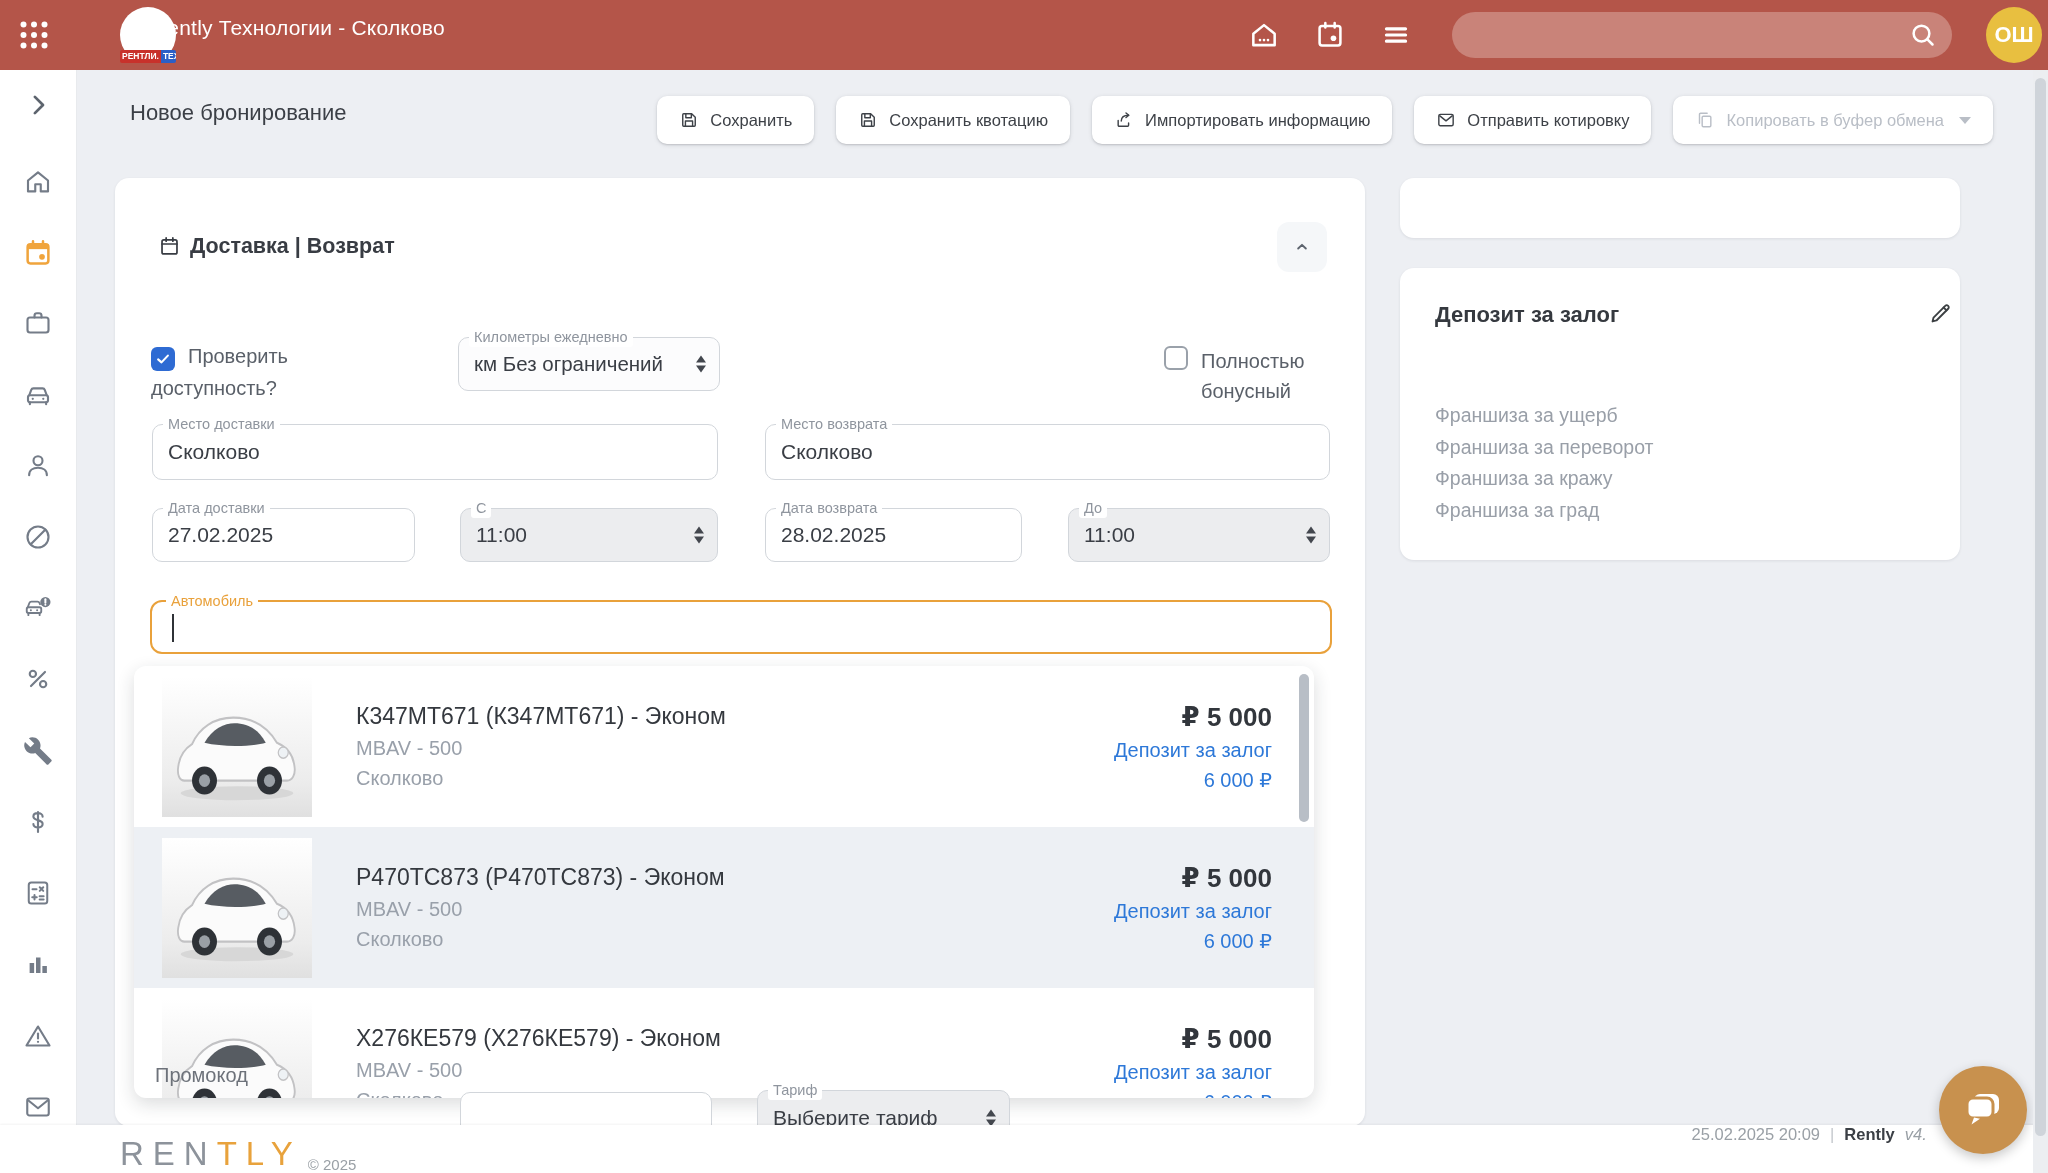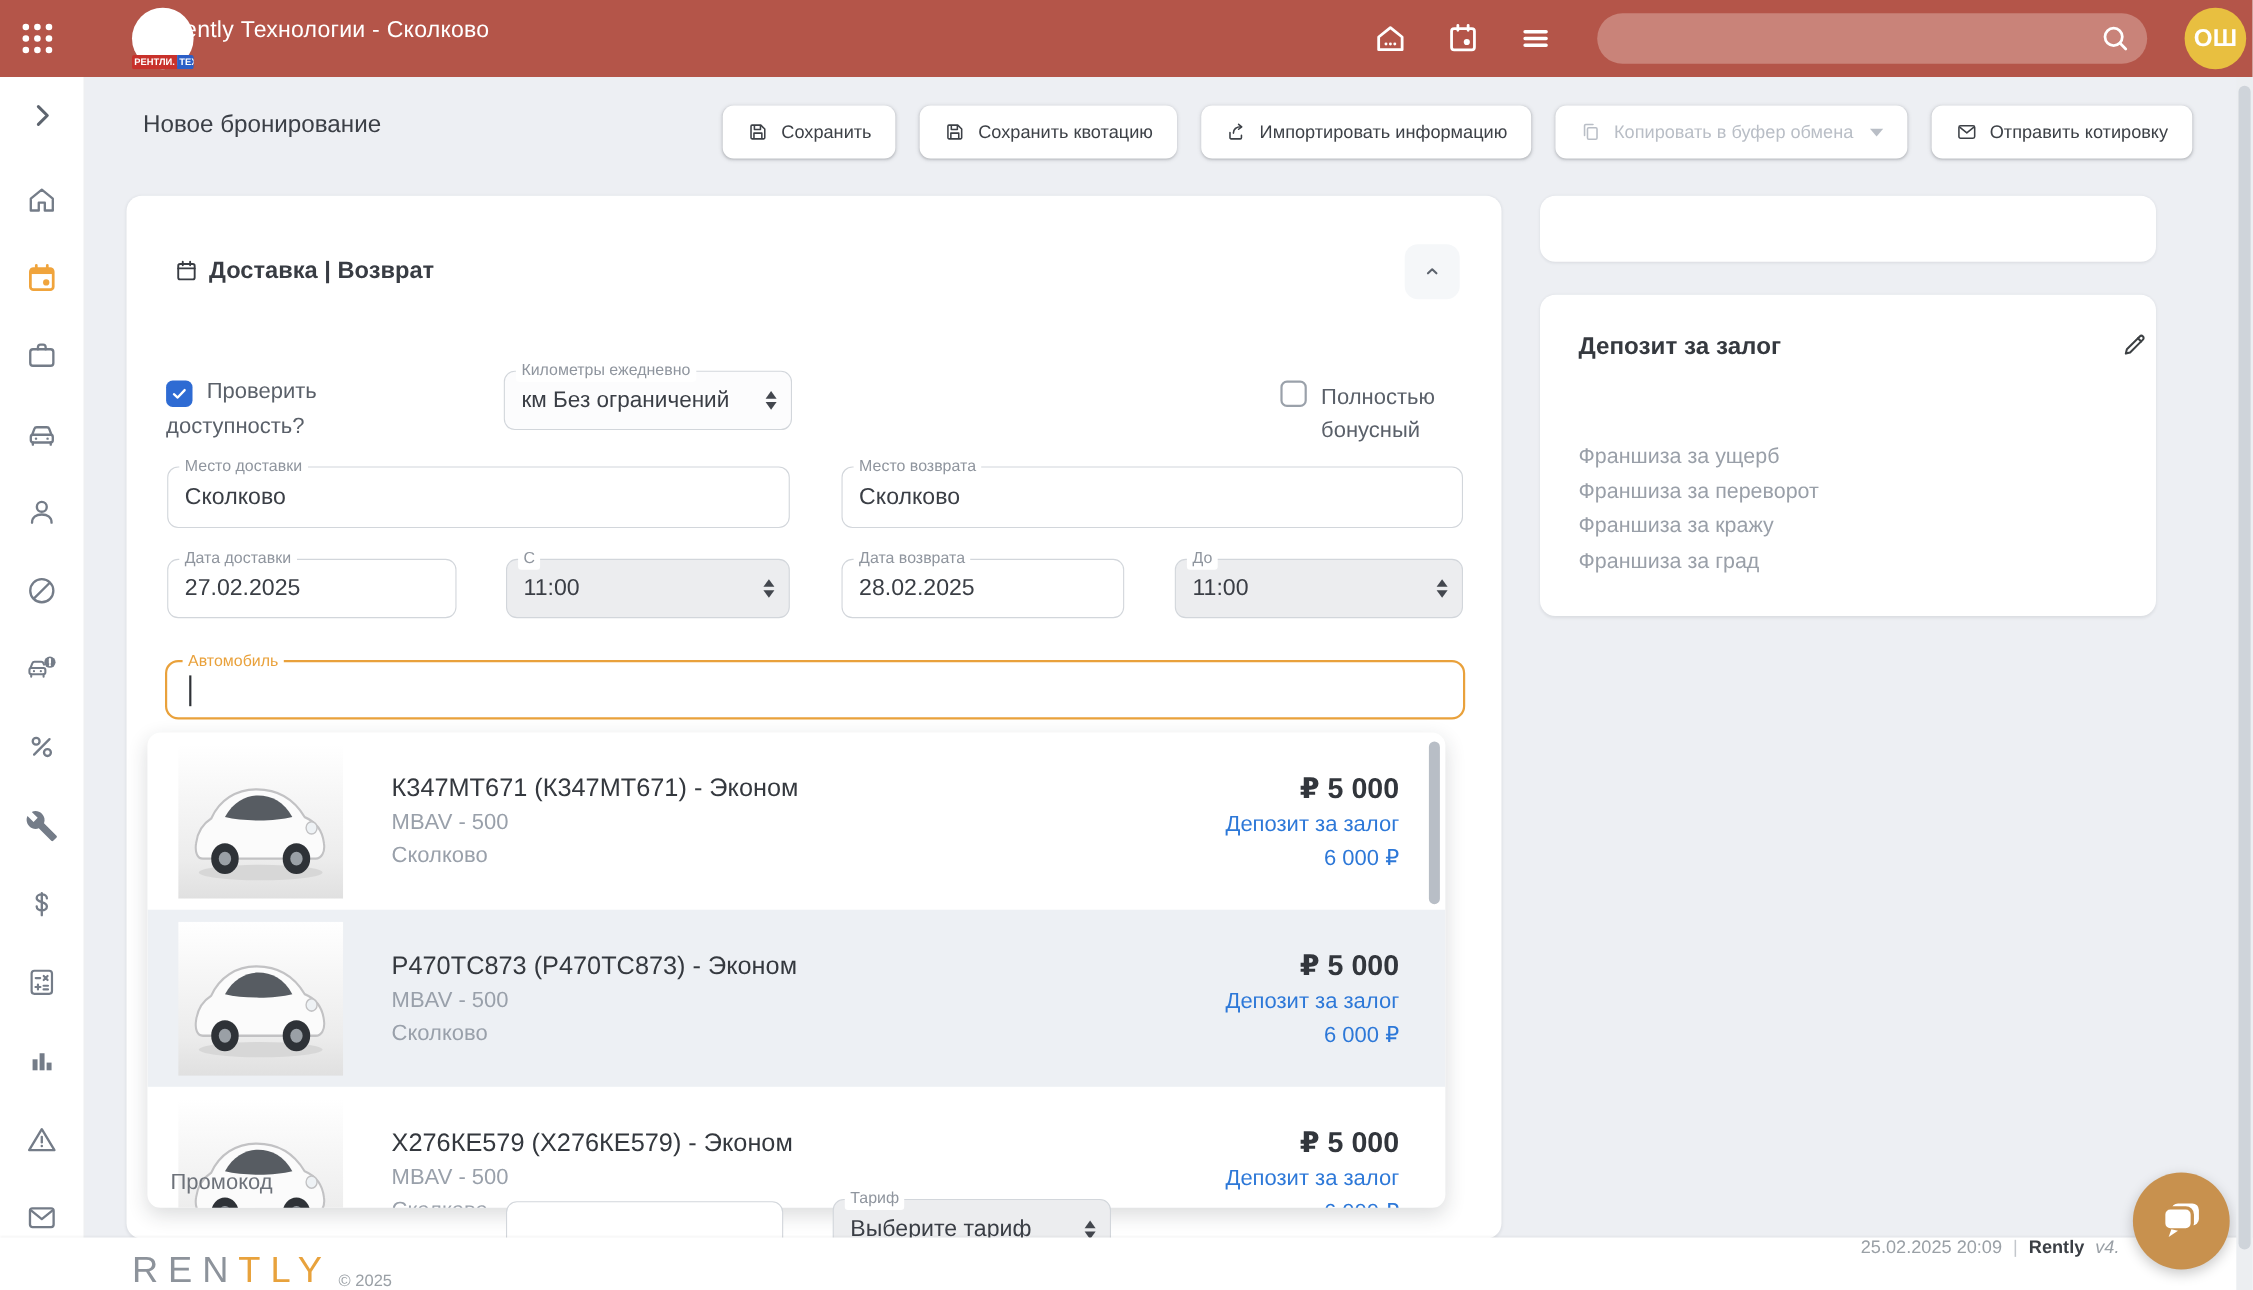--- a/index.html
+++ b/index.html
@@ -296,34 +296,34 @@
       <span>Сохранить квотацию</span>
     </button>
     <button class="tbtn">
       <svg viewBox="0 0 24 24" width="20" height="20" fill="none" stroke="#3d4147" stroke-width="1.7" stroke-linecap="round" stroke-linejoin="round">
         <path d="M5,12.5 V18.3 A1.2,1.2 0 0 0 6.2,19.5 H16.3 A1.2,1.2 0 0 0 17.5,18.3 V15.5"></path>
         <path d="M8.7,13.2 C8.9,8.7 12,6.3 17.3,6.3"></path>
         <path d="M14.4,3.6 L17.8,6.3 L14.4,9"></path>
         </svg>
       <span>Импортировать информацию</span>
     </button>
+    <button class="tbtn">
+      <svg viewBox="0 0 24 24" width="20" height="20" fill="none" stroke="#3d4147" stroke-width="1.7" stroke-linecap="round" stroke-linejoin="round">
+        <rect x="3.4" y="5.2" width="17.2" height="13.6" rx="1.8"></rect>
+          <polyline points="4.6,7 12,13 19.4,7"></polyline>
+        </svg>
+      <span>Отправить котировку</span>
+    </button>
     <button class="tbtn disabled">
       <svg viewBox="0 0 24 24" width="20" height="20" fill="none" stroke="#b9bec6" stroke-width="1.7" stroke-linecap="round" stroke-linejoin="round">
         <rect x="8.6" y="7.4" width="10.4" height="12.6" rx="1.4"></rect>
         <path d="M5.4,15.8 V5.2 A1.3,1.3 0 0 1 6.7,3.9 H14.6"></path>
         </svg>
       <span>Копировать в буфер обмена</span>
       <span class="caret"></span>
-    </button>
-    <button class="tbtn">
-      <svg viewBox="0 0 24 24" width="20" height="20" fill="none" stroke="#3d4147" stroke-width="1.7" stroke-linecap="round" stroke-linejoin="round">
-        <rect x="3.4" y="5.2" width="17.2" height="13.6" rx="1.8"></rect>
-          <polyline points="4.6,7 12,13 19.4,7"></polyline>
-        </svg>
-      <span>Отправить котировку</span>
     </button>
   </div>
 
   <div class="card main-card"></div>
 
   <div class="abs" style="left:158px;top:235px;z-index:2">
     <svg viewBox="0 0 24 24" width="23" height="23" fill="none" stroke="#383c43" stroke-width="1.8" stroke-linecap="round" stroke-linejoin="round">
       <rect x="4.2" y="5.2" width="15.6" height="14.6" rx="1.8"></rect>
         <path d="M8.5,3 v3.4 M15.5,3 v3.4 M4.2,9.4 h15.6"></path>
       </svg>

